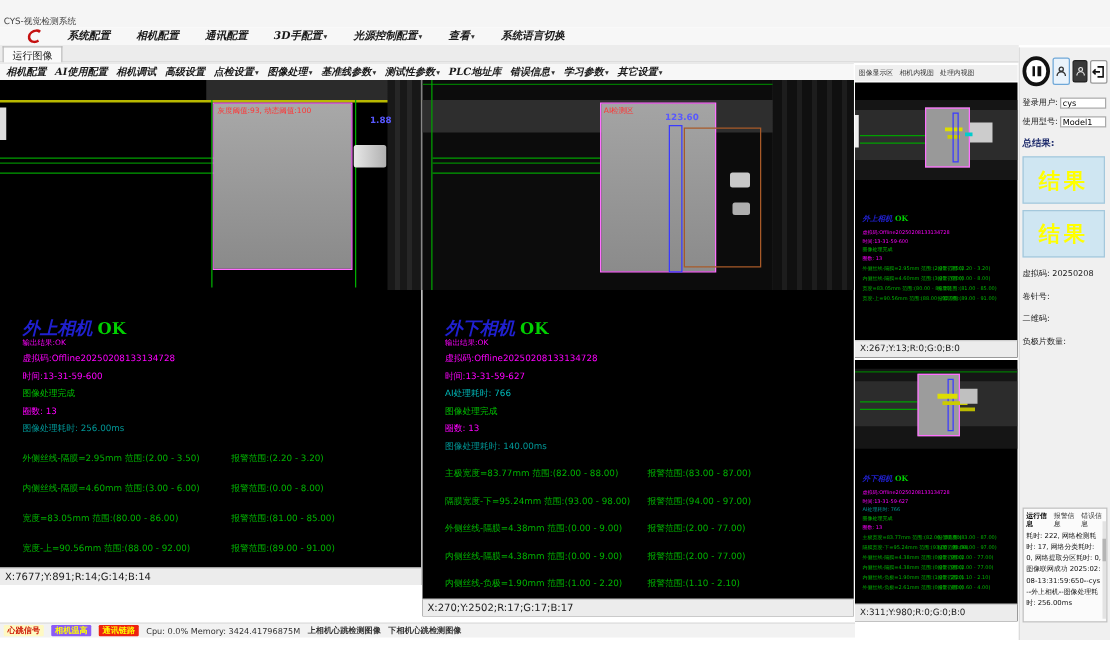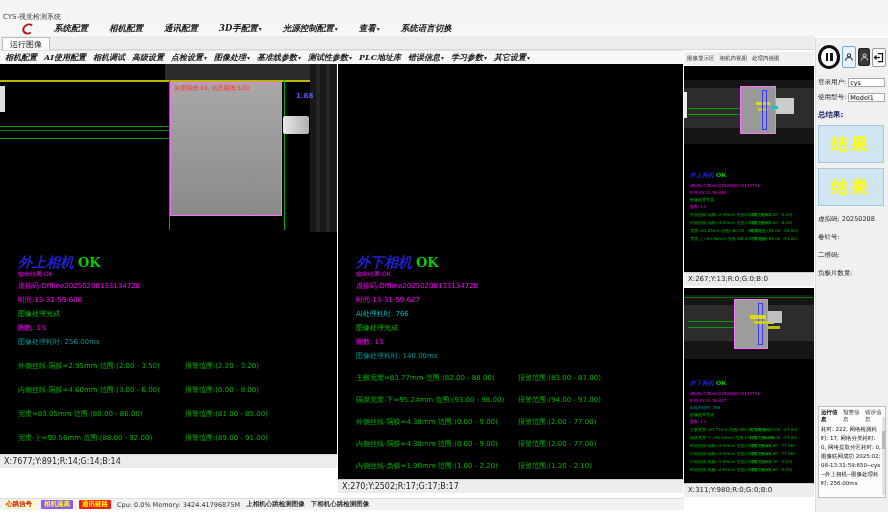--- a/index.html
+++ b/index.html
@@ -180,20 +180,36 @@
         </div>
       <div class="mrow">
           <span class="m1">宽度-上=90.56mm 范围:(88.00 - 92.00)</span>
           <span class="m2">报警范围:(89.00 - 91.00)</span>
         </div>
     </div>
     <div class="coords">X:7677;Y:891;R:14;G:14;B:14</div>
   </div>
 
   <div class="panel panel-mid" style="left:338px;top:64px;width:345px;height:429px;">
+    <div class="cam-image" style="background:#0c0c0c;">
+      <div class="shape" style="left:0;top:3px;width:100%;height:1px;background:#007800;"></div>
+      <div class="shape" style="left:0;top:16px;width:100%;height:26px;background:#2e2e2e;"></div>
+      <div class="shape" style="left:7px;top:0;width:1px;height:100%;background:#00a000;"></div>
+      <div class="shape" style="left:8px;top:62px;width:134px;height:1px;background:#00a000;"></div>
+      <div class="shape" style="left:8px;top:66px;width:134px;height:1px;background:#008800;"></div>
+      <div class="shape" style="left:8px;top:74px;width:134px;height:1px;background:#00a000;"></div>
+      <div class="shape" style="left:280px;top:0;width:65px;height:168px;background:repeating-linear-gradient(90deg,#101010 0 8px,#1d1d1d 8px 12px);"></div>
+      <div class="shape" style="left:142px;top:18px;width:93px;height:136px;background:linear-gradient(180deg,#a4a4a4,#8b8b8b);border:1px solid #ff70ff;box-sizing:border-box;"></div>
+      <div class="shape" style="left:197px;top:36px;width:11px;height:118px;border:1px solid #3a3aff;box-sizing:border-box;"></div>
+      <div class="shape" style="left:209px;top:38px;width:62px;height:112px;border:1px solid #a85a28;box-sizing:border-box;"></div>
+      <div class="shape" style="left:246px;top:74px;width:16px;height:12px;background:#c8c8c8;border-radius:2px;"></div>
+      <div class="shape" style="left:248px;top:98px;width:14px;height:10px;background:#aeaeae;border-radius:2px;"></div>
+      <div class="overlay-red" style="left:145px;top:20px;">AI检测区</div>
+      <div class="overlay-blue" style="left:194px;top:26px;">123.60</div>
+    </div>
     <div class="cam-text">
       <div class="cam-title">
         <span class="t-blue">外下相机</span><span class="t-ok">OK</span>
       </div>
       <div class="t-sub">输出结果:OK</div>
       <div class="t-mag">虚拟码:Offline20250208133134728</div>
       <div class="t-mag">时间:13-31-59-627</div>
       <div class="t-teal" style="color:#00b8b8;">AI处理耗时: 766</div>
       <div class="t-grn">图像处理完成</div>
       <div class="t-mag">圈数: 13</div>

